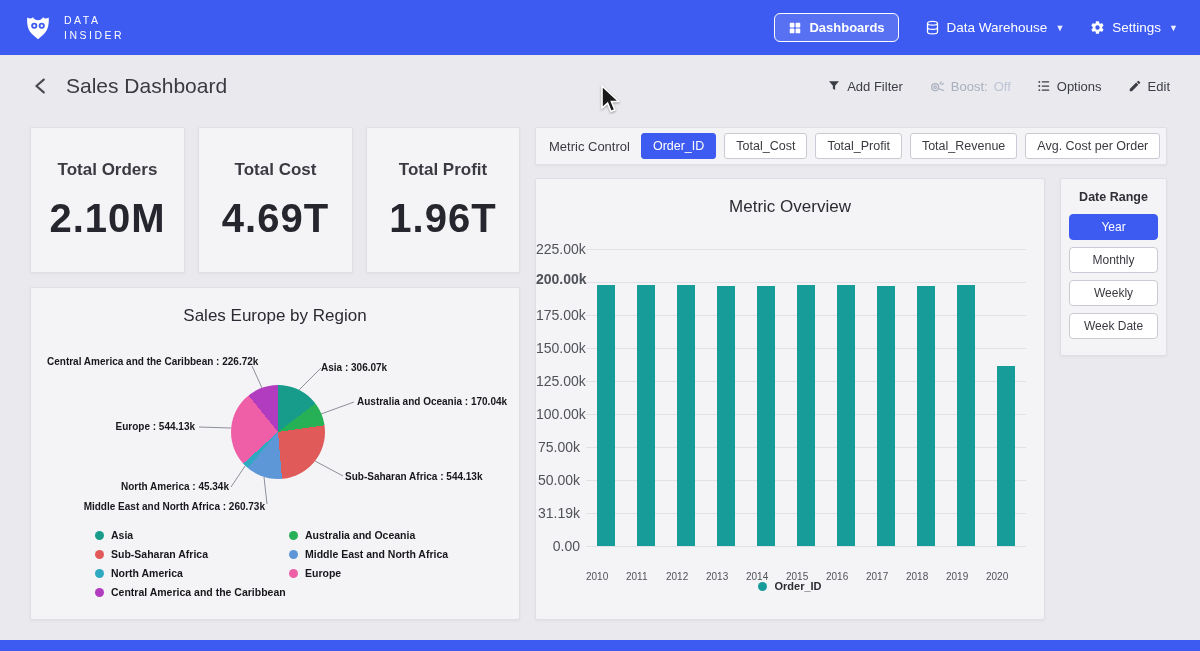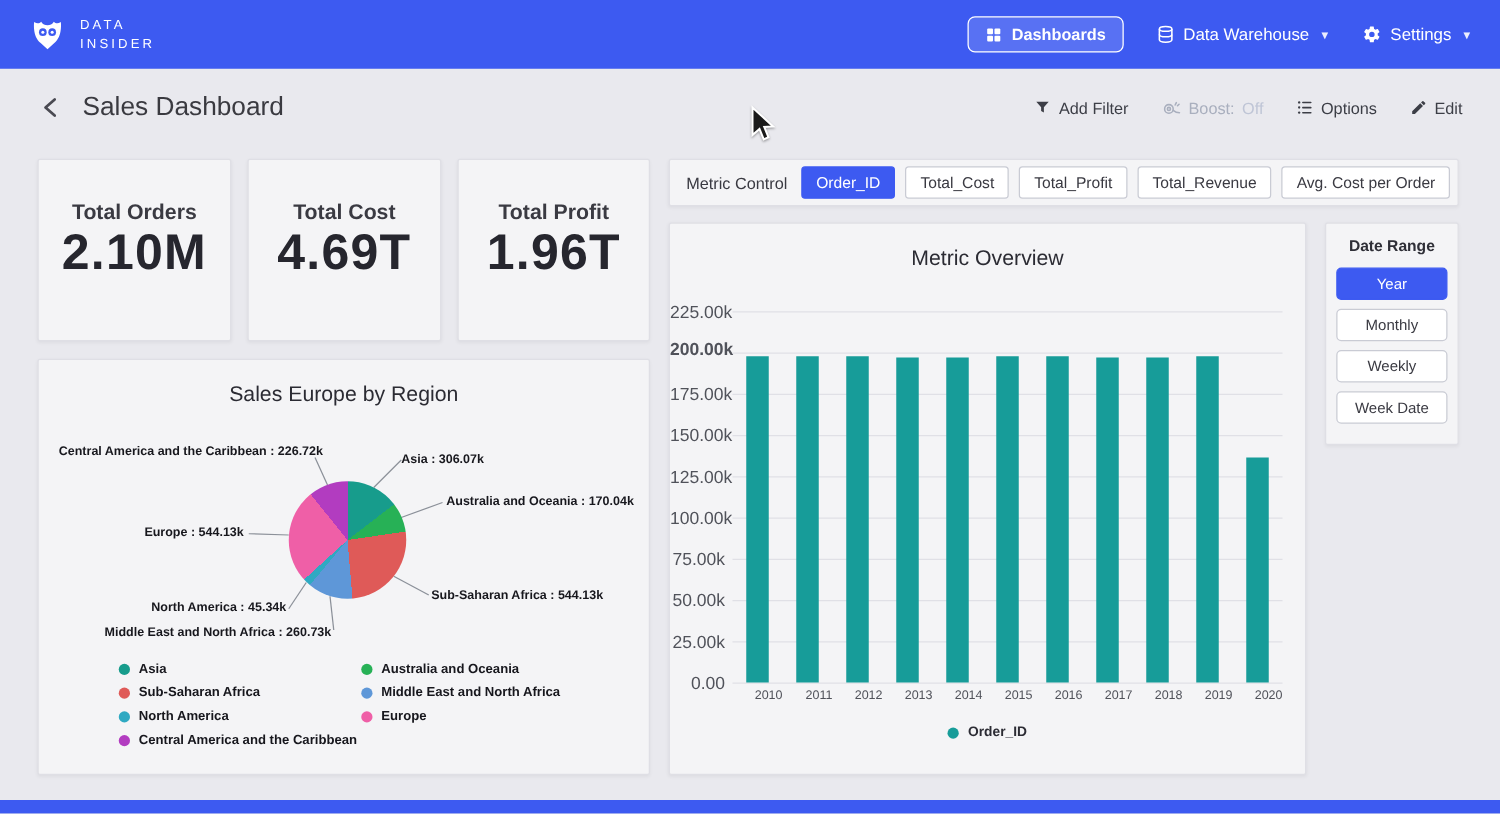--- a/index.html
+++ b/index.html
@@ -29,40 +29,40 @@
   .action { display:flex; align-items:center; gap:6px; font-size:13px; color:#3c3e46; cursor:pointer; }
   .action.boost { color:#a9afbe; cursor:default; }
   .boost-state { color:#bfc5d6; }
 
   
   .card { position:absolute; background:#f4f4f6; border:1px solid #dfdfe5; box-shadow:0 1px 3px rgba(0,0,0,.05); border-radius:2px; }
   .card-title { text-align:center; padding-top:18px; font-size:17px; font-weight:500; color:#2b2b33; }
 
   
   .kpi-label { margin-top:32px; text-align:center; font-size:17px; font-weight:600; color:#3a3a42; }
-  .kpi-value { text-align:center; font-size:40px; font-weight:700; color:#26262e; letter-spacing:1px; }
+  .kpi-value { margin-top:16px; text-align:center; font-size:40px; font-weight:700; color:#26262e; letter-spacing:1px; }
 
   
   .mc-inner { display:flex; align-items:center; height:100%; padding:0 13px; gap:11px; }
   .mc-label { font-size:13px; color:#3a3a42; white-space:nowrap; }
   #metric-buttons { display:flex; gap:8px; }
   .metric-btn { font-family:inherit; font-size:12.5px; padding:5px 11px; background:#fff;
                 border:1px solid #c9cbd4; border-radius:3px; color:#3a3a42; cursor:pointer; white-space:nowrap; }
   .metric-btn.selected { background:#3d5af1; border-color:#3d5af1; color:#fff; }
 
   
   #gridlines, #bars { position:absolute; left:50px; top:70px; width:440px; height:297px; }
   .gridline { position:absolute; left:0; right:0; height:1px; background:#e0e0e6; }
   #bars { display:flex; }
   .bar-col { flex:1; display:flex; align-items:flex-end; justify-content:center; height:100%; }
   .bar { width:18px; }
   #y-labels { position:absolute; left:0; top:0; width:44px; height:100%; }
   .y-label { position:absolute; right:0; width:44px; text-align:right; font-size:14px; color:#50525a; transform:translateY(-50%); }
   #x-labels { position:absolute; left:50px; top:372px; width:440px; display:flex; }
-  .x-label { flex:1; text-align:right; font-size:10px; color:#50525a; }
+  .x-label { flex:1; text-align:left; font-size:10px; color:#50525a;margin-top:20px; }
   #bar-legend { position:absolute; left:0; top:401px; width:100%; display:flex; justify-content:center;
                 align-items:center; gap:7px; font-size:11px; font-weight:700; color:#2c2c34; }
   .legend-dot { width:9px; height:9px; border-radius:50%; display:inline-block; flex:0 0 auto; }
 
   
   .dr-title { font-size:12.5px; font-weight:600; color:#2f2f37; padding:11px 0 3px 0; text-align:center; }
   .date-btn { display:block; width:89px; margin:7px auto 2px; padding:5px 0; text-align:center; background:#fff;
               border:1px solid #c9cbd4; border-radius:4px; font-family:inherit; font-size:12px; color:#3a3a42; cursor:pointer; }
   .date-btn.selected { background:#3d5af1; border-color:#3d5af1; color:#fff; }
 
@@ -211,21 +211,21 @@
           <button class="metric-btn">Total_Revenue</button>
           <button class="metric-btn">Avg. Cost per Order</button>
         </div>
     </div>
   </div>
 
   <div class="card" style="left:535px; top:178px; width:510px; height:442px;">
     <div class="card-title">Metric Overview</div>
     <div id="y-labels">
         <div class="y-label" style="top: 367px;">0.00</div>
-        <div class="y-label" style="top: 334px;">25.00k</div>
+        <div class="y-label" style="top: 334px;">31.19k</div>
         <div class="y-label" style="top: 301px;">50.00k</div>
         <div class="y-label" style="top: 268px;">75.00k</div>
         <div class="y-label" style="top: 235px;">100.00k</div>
         <div class="y-label" style="top: 202px;">125.00k</div>
         <div class="y-label" style="top: 169px;">150.00k</div>
         <div class="y-label" style="top: 136px;">175.00k</div>
         <div class="y-label" style="top: 100px; font-weight: bold;">200.00k</div>
         <div class="y-label" style="top: 70px;">225.00k</div>
       </div>
     <div id="gridlines">

